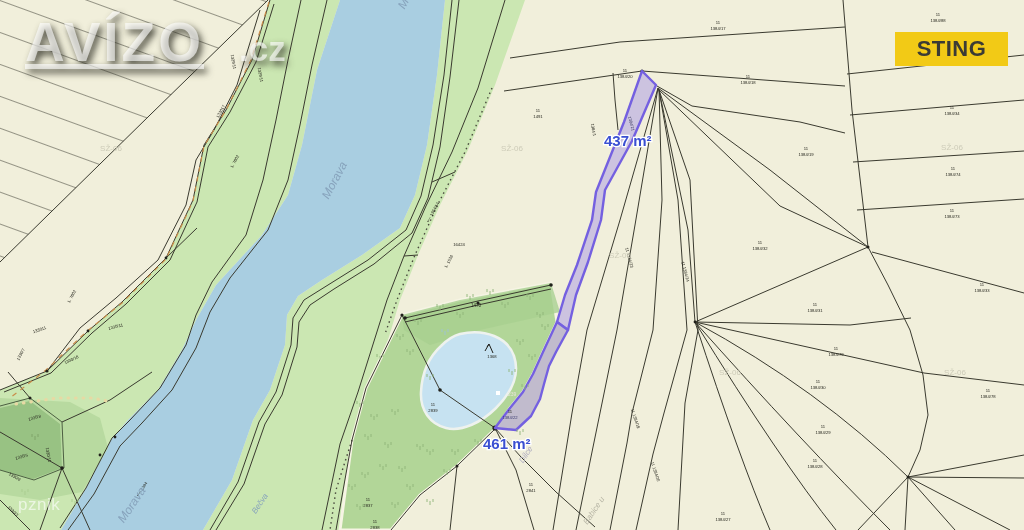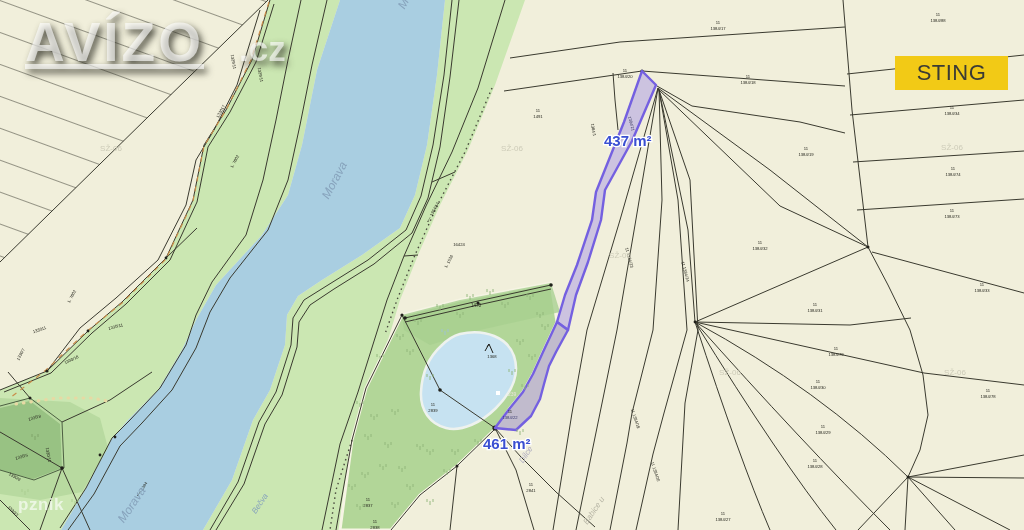--- a/index.html
+++ b/index.html
@@ -4,24 +4,24 @@
 <style>
   html,body{margin:0;padding:0;width:1024px;height:530px;overflow:hidden;
     font-family:"Liberation Sans", sans-serif;background:#f1efdb;}
   #map{position:relative;width:1024px;height:530px;}
   #avizo{position:absolute;left:25px;top:15px;z-index:20;line-height:1;
     color:rgba(255,255,255,0.63);font-weight:bold;
     text-shadow:3px 4px 7px rgba(50,50,40,0.85);white-space:nowrap;}
   #avizo .big{font-size:55px;letter-spacing:3px;text-decoration:underline;}
   #avizo .small{font-size:35px;letter-spacing:0;margin-left:35px;}
   #sting{position:absolute;left:895px;top:32px;width:113px;height:34px;z-index:20;
-    background:#f2ca16;color:#3b3b35;font-weight:normal;font-size:22px;
-    text-align:center;line-height:34px;letter-spacing:0.5px;margin-top:24px;}
+    background:#f2ca16;color:#3b3b35;font-weight:bold;font-size:22px;
+    text-align:center;line-height:34px;letter-spacing:0.5px;}
   #pznik{position:absolute;left:18px;top:495px;z-index:20;
-    color:rgba(255,255,255,0.62);font-weight:bold;font-size:17px;letter-spacing:0.5px;}
+    color:rgba(255,255,255,0.62);font-weight:normal;font-size:17px;letter-spacing:0.5px;}
 </style>
 </head>
 <body>
 <div id="map">
 <svg width="1024" height="530" viewBox="0 0 1024 530">
 <defs>
   <pattern id="hatch" patternUnits="userSpaceOnUse" width="30" height="30" patternTransform="rotate(20)">
     <rect width="30" height="30" fill="#f1efdb"></rect>
     <line x1="0" y1="0" x2="30" y2="0" stroke="#56564a" stroke-width="1.2"></line>
   </pattern>

